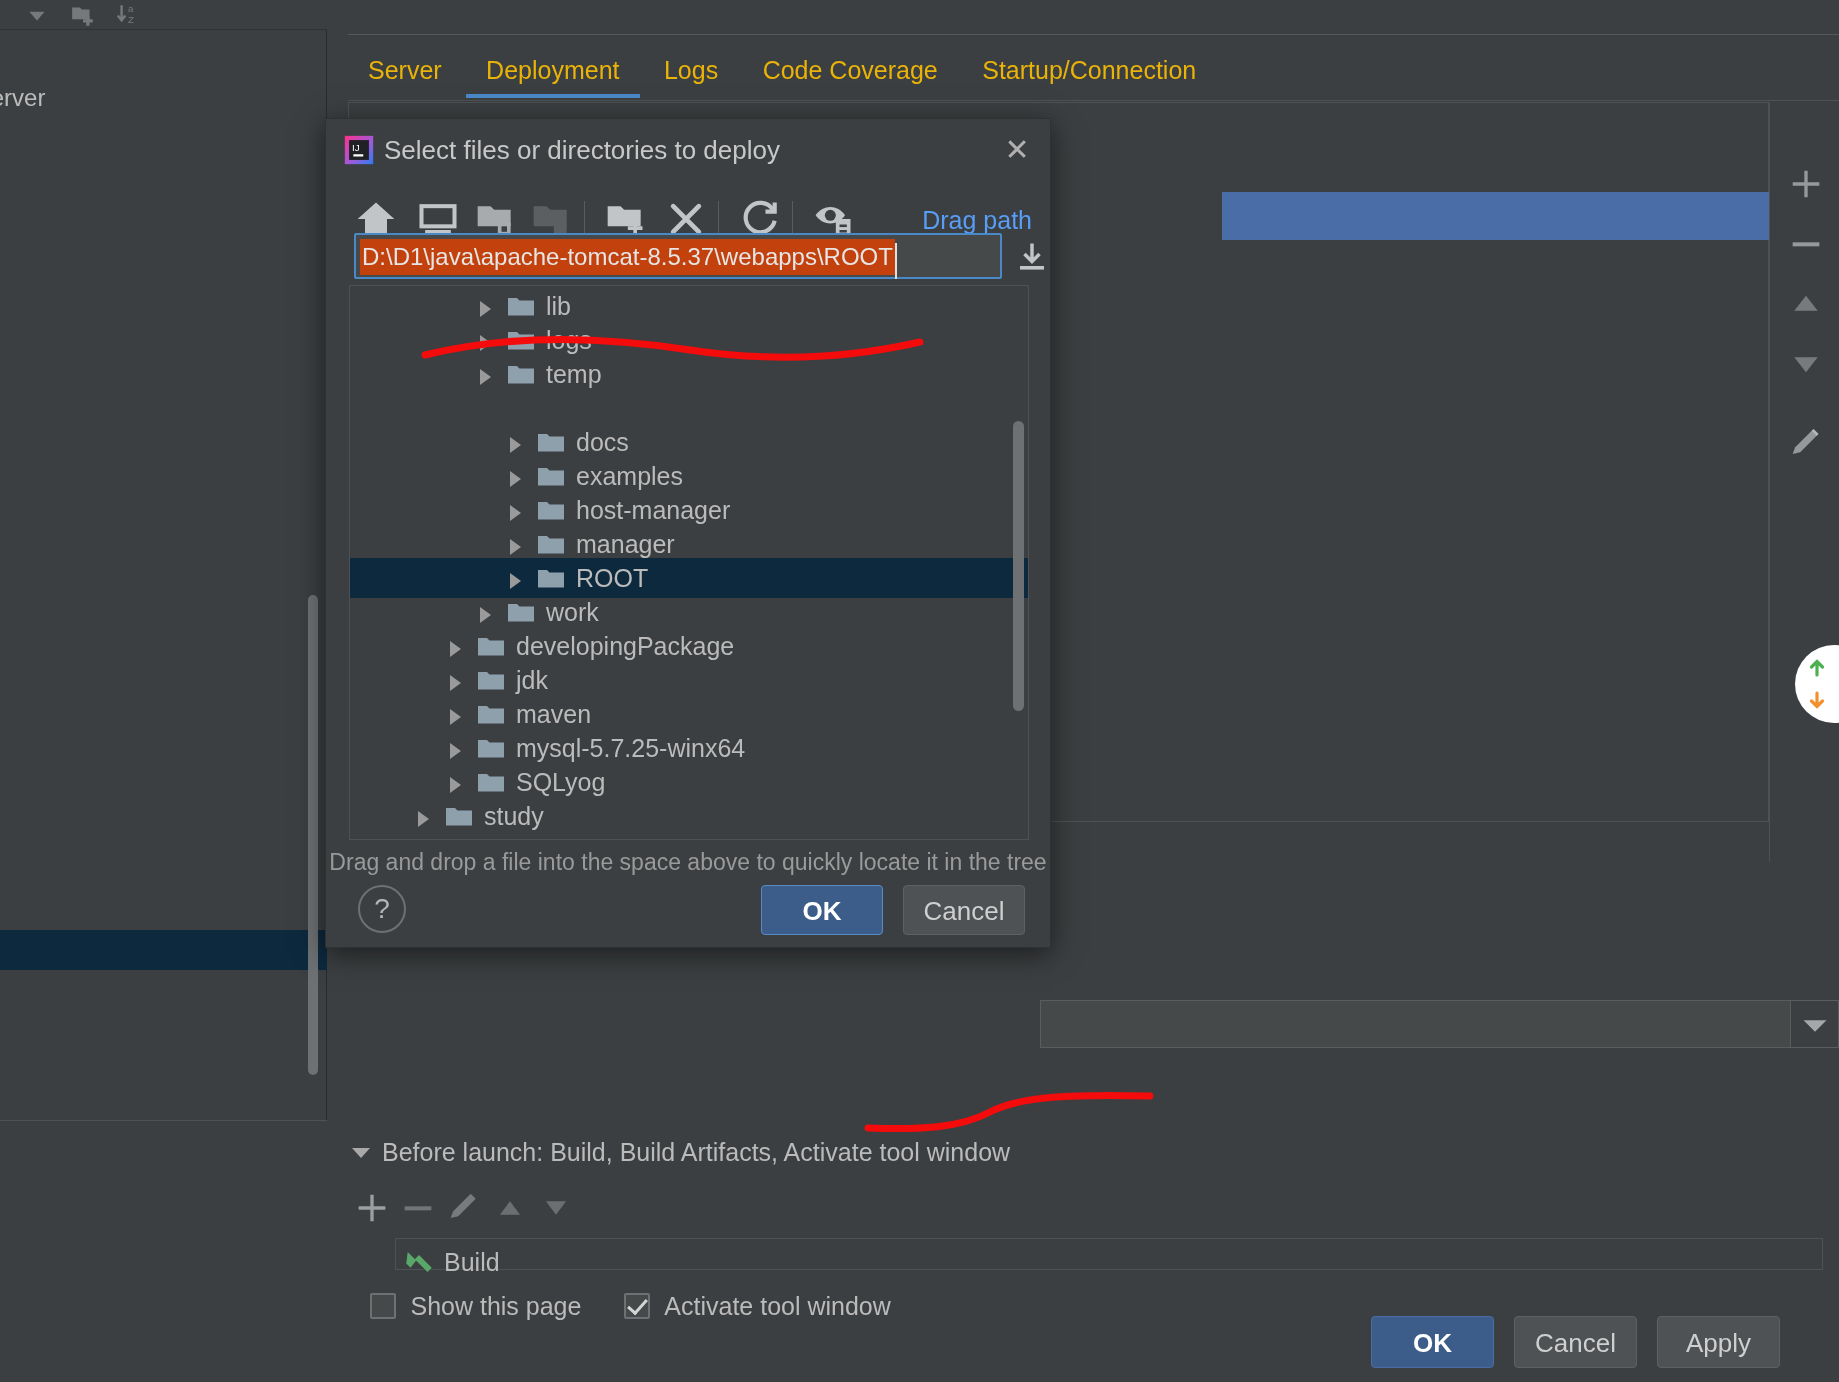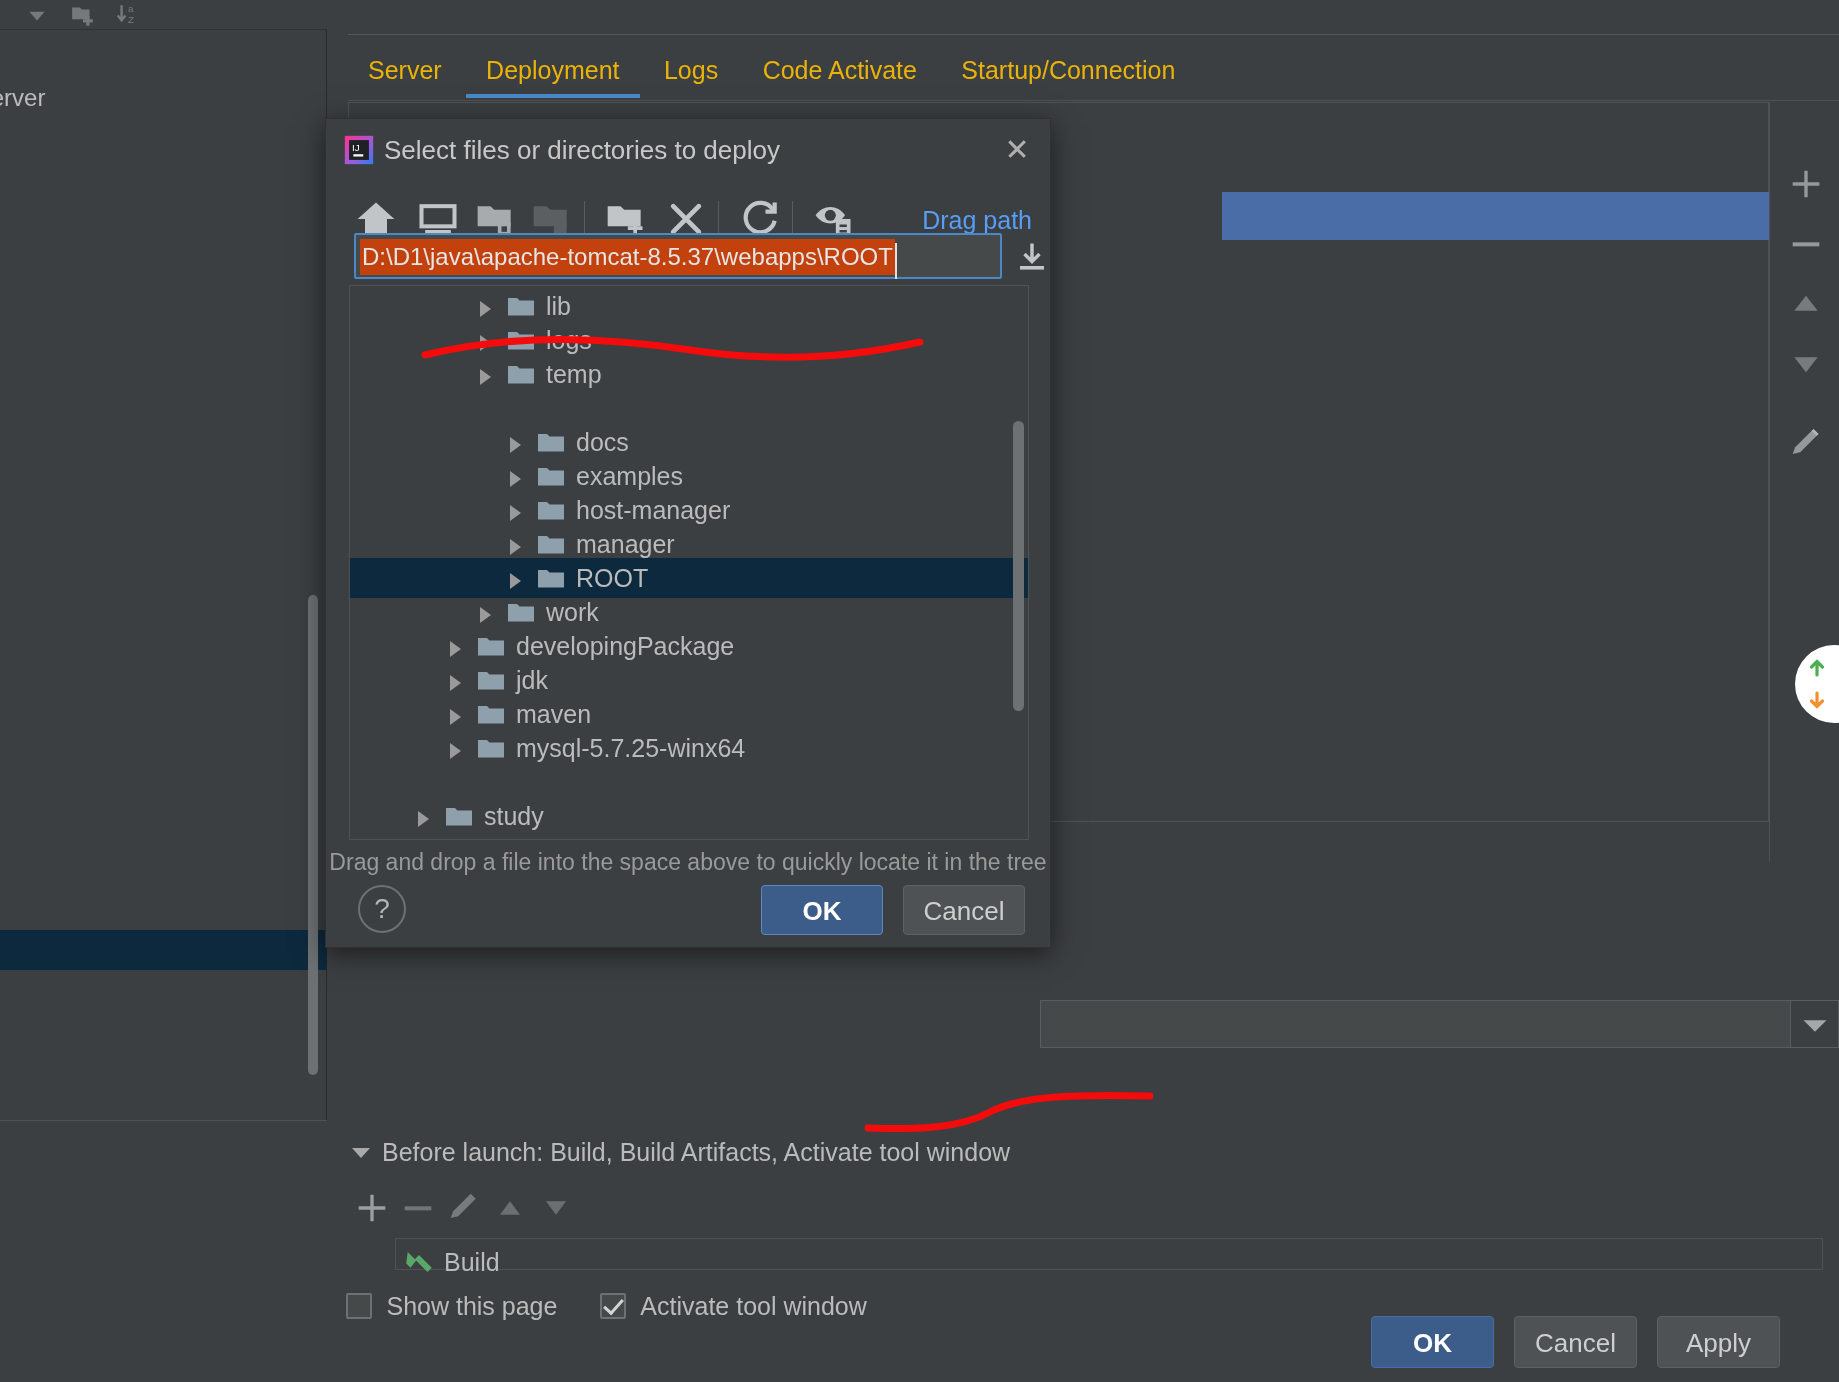--- a/index.html
+++ b/index.html
@@ -104,21 +104,21 @@
   .build-row {
     position: absolute; left: 352px; top: 1238px; right: 16px; height: 32px;
     border: 1px solid #4f5254; background: #3c3f41; margin-left: 43px;
   }
   .build-ico { position: absolute; left: 6px; top: 6px; width: 34px; height: 34px; }
   .build-label {
     position: absolute; left: 48px; top: 0; line-height: 46px;
     color: #bbbbbb; font-size: 25px;
   }
 
-  .chk-row { position: absolute; left: 346px; top: 1292px; white-space: nowrap; }
+  .chk-row { position: absolute; left: 370px; top: 1292px; white-space: nowrap; }
   .chk {
     display: inline-block; width: 26px; height: 26px; vertical-align: -4px;
     border: 2px solid #6e7173; background: #45494a; border-radius: 2px;
     position: relative; margin-right: 10px;
   }
   .chk.on::after {
     content: ""; position: absolute; left: 6px; top: 0px; width: 8px; height: 16px;
     border: solid #d4d4d4; border-width: 0 3px 3px 0; transform: rotate(42deg);
   }
   .chk-label { color: #bbbbbb; font-size: 25px; margin-right: 38px; }
@@ -262,21 +262,21 @@
     <div style="position:absolute;right:8px;top:565px;width:10px;height:480px;background:#6e7173;border-radius:5px;"></div>
   </div>
   <div class="sb-div" style="top:1120px;"></div>
 
   <div class="hline"></div>
 
   <div class="tabs">
     <span class="tab">Server</span>
     <span class="tab active">Deployment</span>
     <span class="tab">Logs</span>
-    <span class="tab">Code Activate</span>
+    <span class="tab">Code Coverage</span>
     <span class="tab">Startup/Connection</span>
   </div>
   <div class="tabs-underline"></div>
 
   <div class="bg-panel"></div>
   <div class="bg-selrow"></div>
 
   <div class="side-tool">
     <svg class="st-btn" style="top:62px;" viewBox="0 0 24 24">
       <path d="M11 4 h2 v7 h7 v2 h-7 v7 h-2 v-7 h-7 v-2 h7 z" fill="#b4b7b9"></path>
@@ -523,20 +523,27 @@
       </div>
 
       <div class="tree-row" style="top:442px;">
         <span class="tw-caret" style="left:100px;"></span>
         <svg class="tw-folder" style="left:128px;" viewBox="0 0 26 20">
             <path d="M0 1 h9 l2.5 2.5 h14.5 v15 h-26 z" fill="#8fa0ad"></path>
           </svg>
         <span class="tw-label" style="left:166px;">mysql-5.7.25-winx64</span>
       </div>
 
+      <div class="tree-row" style="top:476px;">
+        <span class="tw-caret" style="left:100px;"></span>
+        <svg class="tw-folder" style="left:128px;" viewBox="0 0 26 20">
+            <path d="M0 1 h9 l2.5 2.5 h14.5 v15 h-26 z" fill="#8fa0ad"></path>
+          </svg>
+        <span class="tw-label" style="left:166px;">SQLyog</span>
+      </div>
 
       <div class="tree-row" style="top:510px;">
         <span class="tw-caret" style="left:68px;"></span>
         <svg class="tw-folder" style="left:96px;" viewBox="0 0 26 20">
             <path d="M0 1 h9 l2.5 2.5 h14.5 v15 h-26 z" fill="#8fa0ad"></path>
           </svg>
         <span class="tw-label" style="left:134px;">study</span>
       </div>
 
       <div class="tree-scrollbar"></div>

